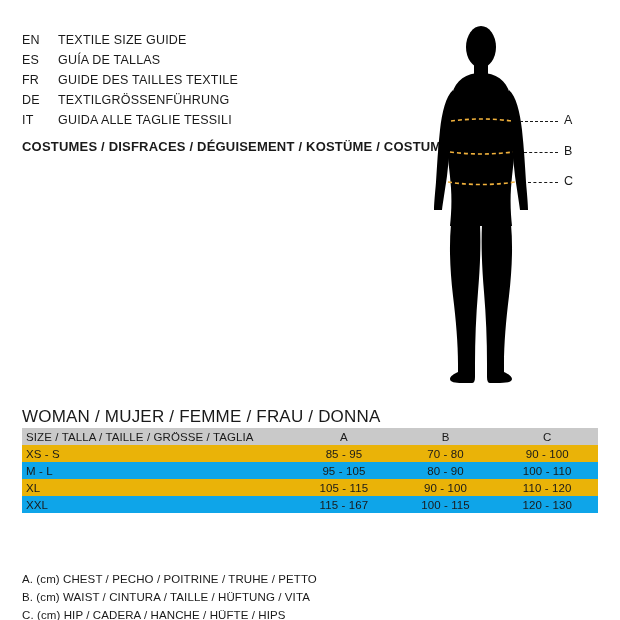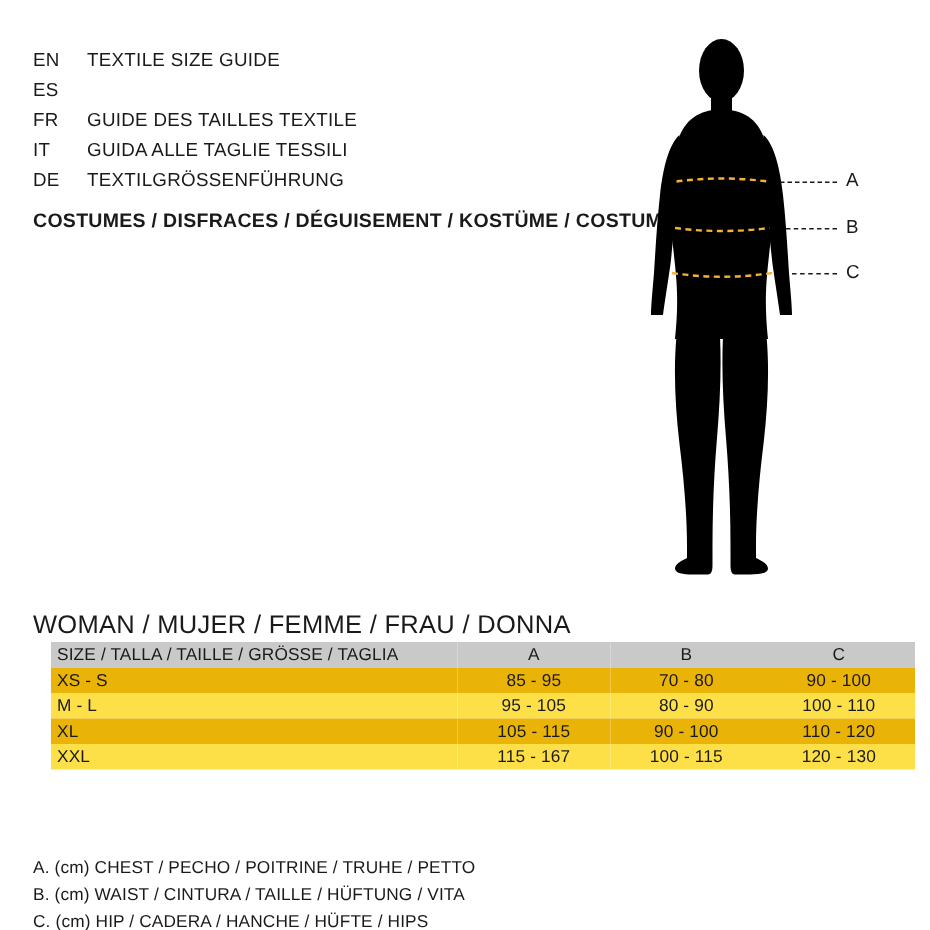--- a/index.html
+++ b/index.html
@@ -90,21 +90,21 @@
   .table-title {
     position: absolute;
     left: 22px;
     top: 407px;
     font-size: 17px;
     color: #1a1a1a;
     letter-spacing: 0.2px;
   }
   table.size-table {
     position: absolute;
-    left: 34px;
+    left: 22px;
     top: 428px;
     width: 576px;
     border-collapse: collapse;
     font-size: 11.5px;
     color: #1a1a1a;
   }
   table.size-table th,
   table.size-table td {
     padding: 0;
     height: 17px;
@@ -119,21 +119,21 @@
     width: 268px;
   }
   table.size-table th.col-m,
   table.size-table td.col-m {
     width: 102px;
   }
   tr.head-row {
     background: #c9c9c9;
   }
   tr.row-alt {
-    background: #fde047;
+    background: #0ea5e9;
   }
   tr.row-plain {
     background: #eab308;
   }
 
   
   .legend {
     position: absolute;
     left: 22px;
     top: 530px;
@@ -152,32 +152,33 @@
 
 <div class="page">
 
   <div class="lang-block">
     <div class="lang-row">
       <span class="lang-code">EN</span>
       <span class="lang-text">TEXTILE SIZE GUIDE</span>
     </div>
     <div class="lang-row">
       <span class="lang-code">ES</span>
+      <span class="lang-text">GUÍA DE TALLAS</span>
     </div>
     <div class="lang-row">
       <span class="lang-code">FR</span>
       <span class="lang-text">GUIDE DES TAILLES TEXTILE</span>
     </div>
     <div class="lang-row">
+      <span class="lang-code">DE</span>
+      <span class="lang-text">TEXTILGRÖSSENFÜHRUNG</span>
+    </div>
+    <div class="lang-row">
       <span class="lang-code">IT</span>
       <span class="lang-text">GUIDA ALLE TAGLIE TESSILI</span>
-    </div>
-    <div class="lang-row">
-      <span class="lang-code">DE</span>
-      <span class="lang-text">TEXTILGRÖSSENFÜHRUNG</span>
     </div>
   </div>
 
   <div class="costumes-line">COSTUMES / DISFRACES / DÉGUISEMENT / KOSTÜME / COSTUMI</div>
 
   <div class="figure-area">
     <svg class="figure-svg" width="185" height="370" viewBox="0 0 185 370">
       <g fill="#000000">
 
         <ellipse cx="61" cy="27" rx="15" ry="21"></ellipse>

